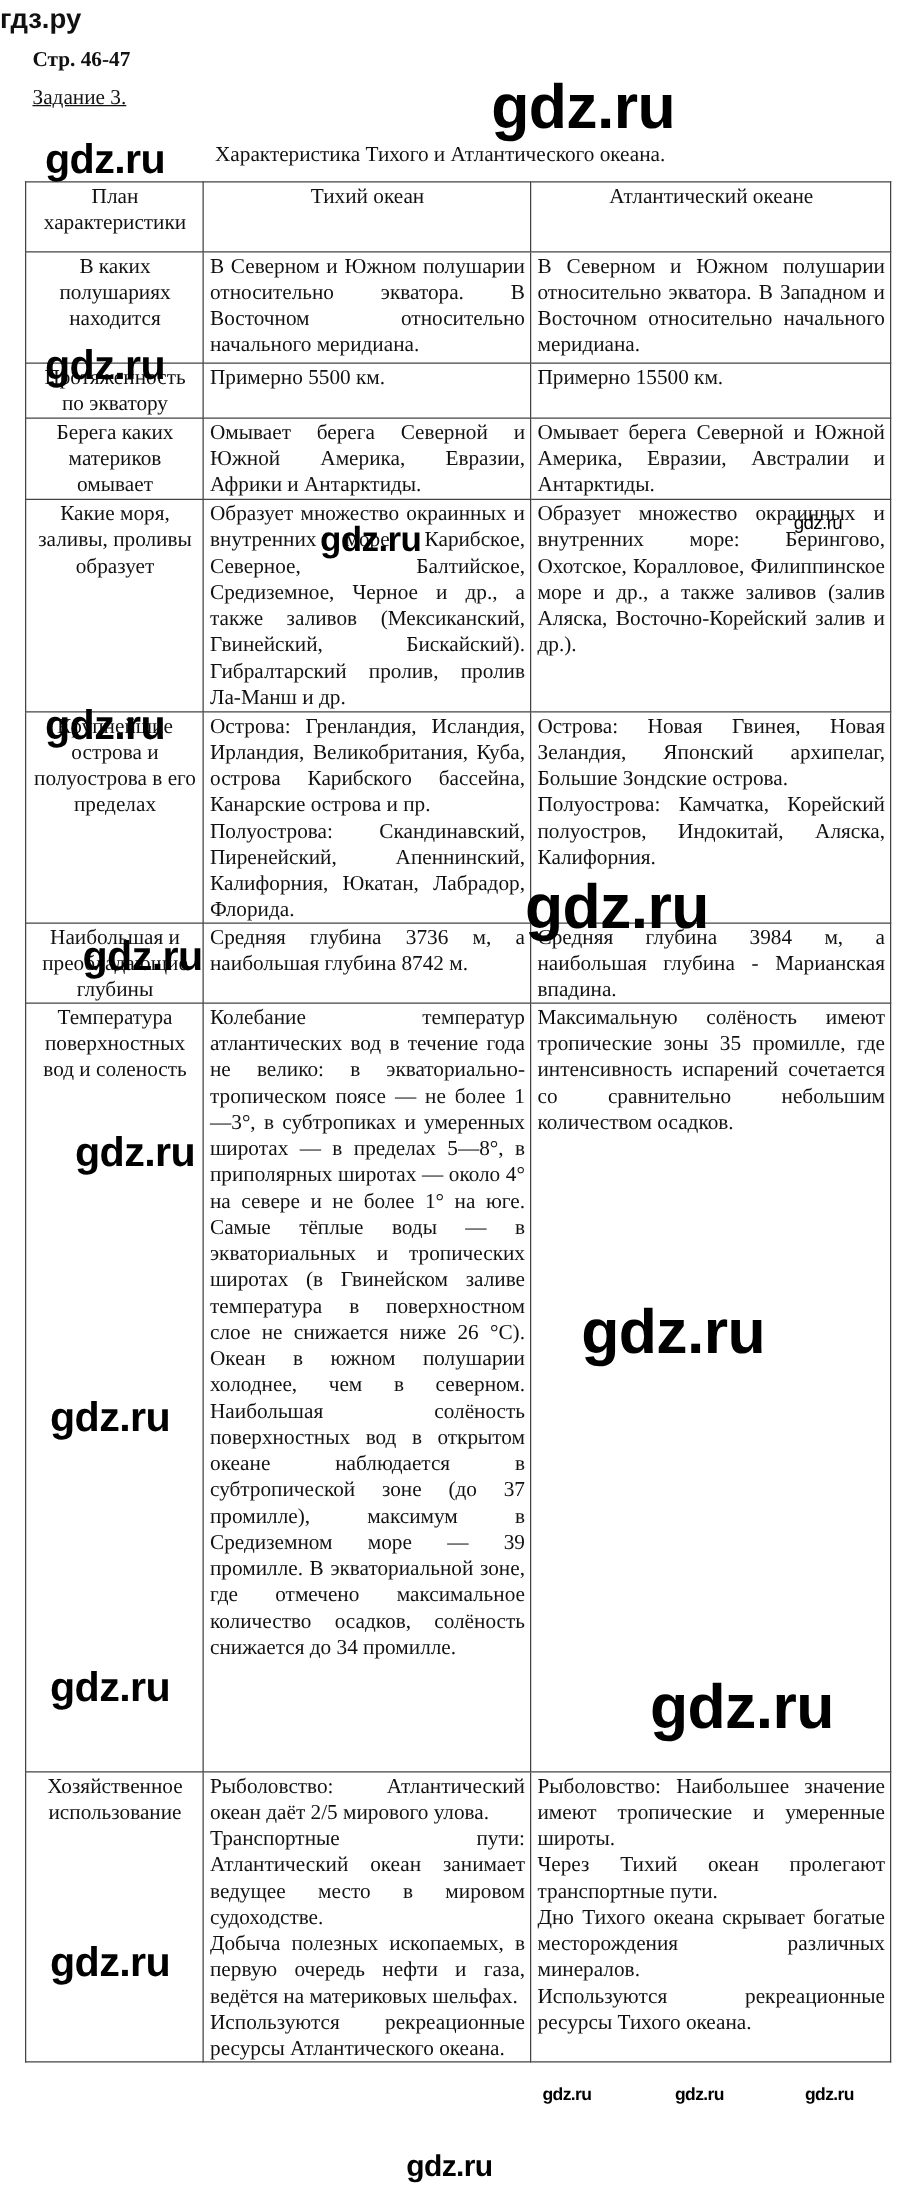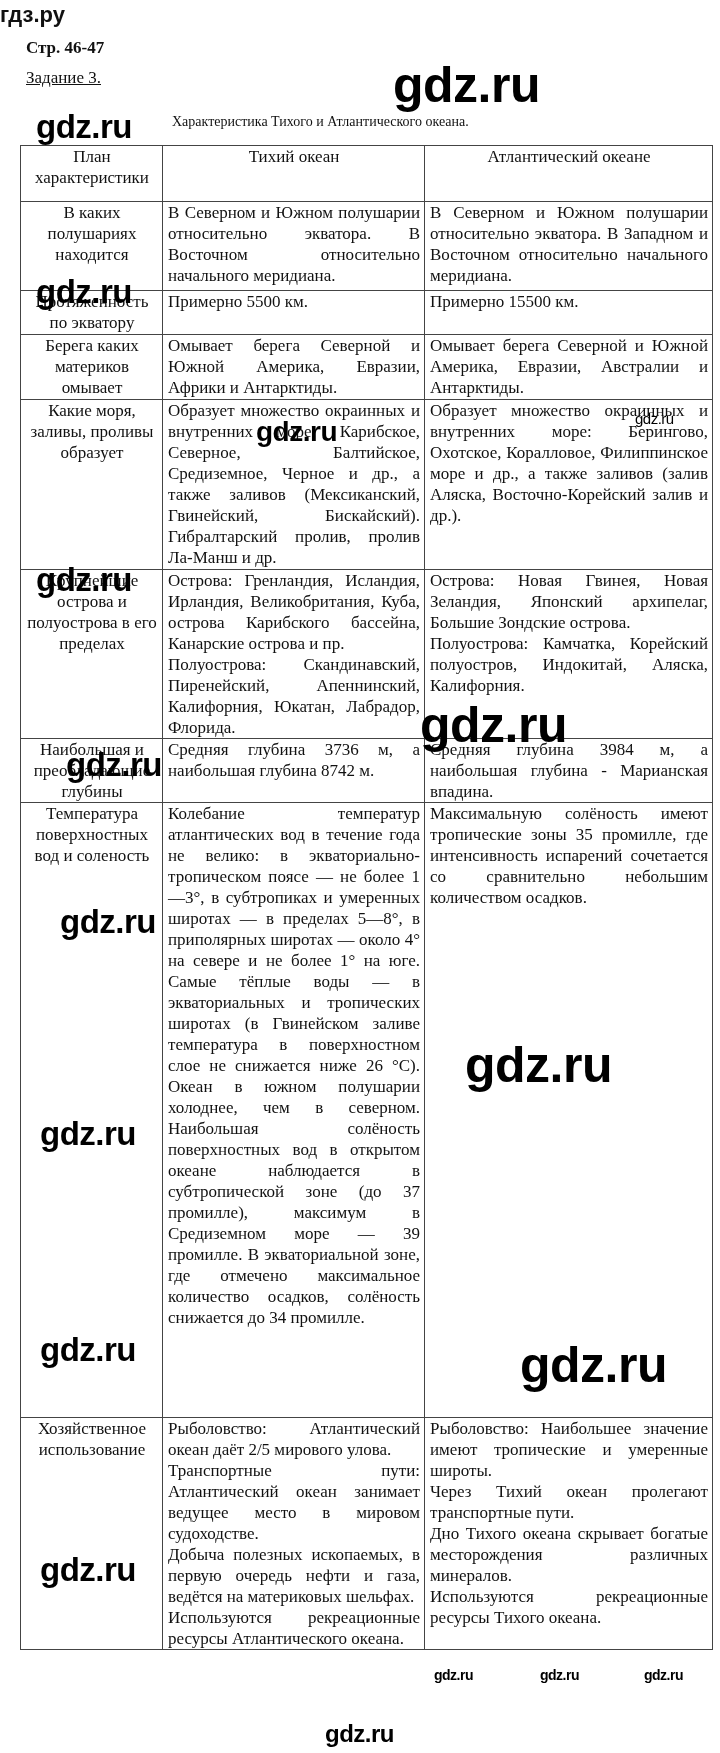--- a/index.html
+++ b/index.html
@@ -12,21 +12,21 @@
   .page-ref {
     position: absolute; left: 26px; top: 38px;
     font-family: "Liberation Serif", "DejaVu Serif", serif; font-weight: bold; font-size: 17px;
   }
   .task-label {
     position: absolute; left: 26px; top: 68px;
     font-family: "Liberation Serif", "DejaVu Serif", serif; font-size: 17px; text-decoration: underline;
   }
   .doc-title {
     position: absolute; left: 172px; top: 114px;
-    font-family: "Liberation Serif", "DejaVu Serif", serif; font-size: 14px;
+    font-family: "Liberation Serif", "DejaVu Serif", serif; font-size: 17px;
   }
   .wm {
     position: absolute; font-family: "Liberation Sans", "DejaVu Sans", sans-serif;
     font-weight: bold; color: #000; letter-spacing: -0.5px; pointer-events: none; z-index: 5;
     line-height: 1;
   }
   .wm-big { font-size: 50px; }
   .wm-med { font-size: 33px; }
   .wm-small { font-size: 14px; font-weight: bold; }
   .wm-tiny { font-size: 15px; font-weight: normal; }

